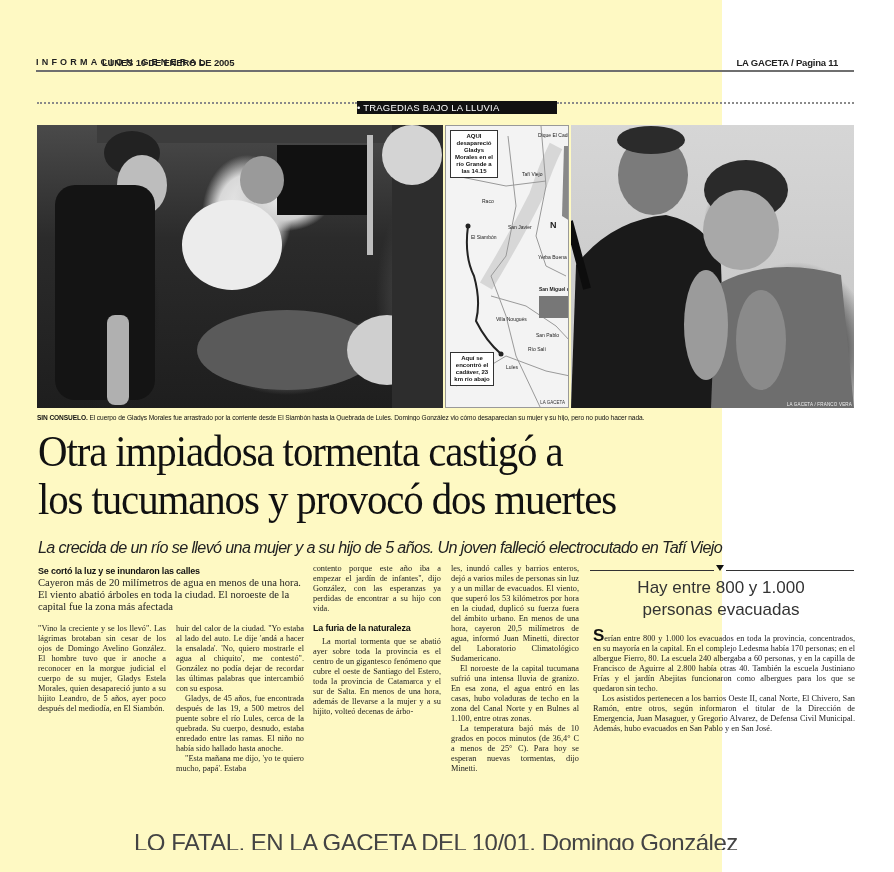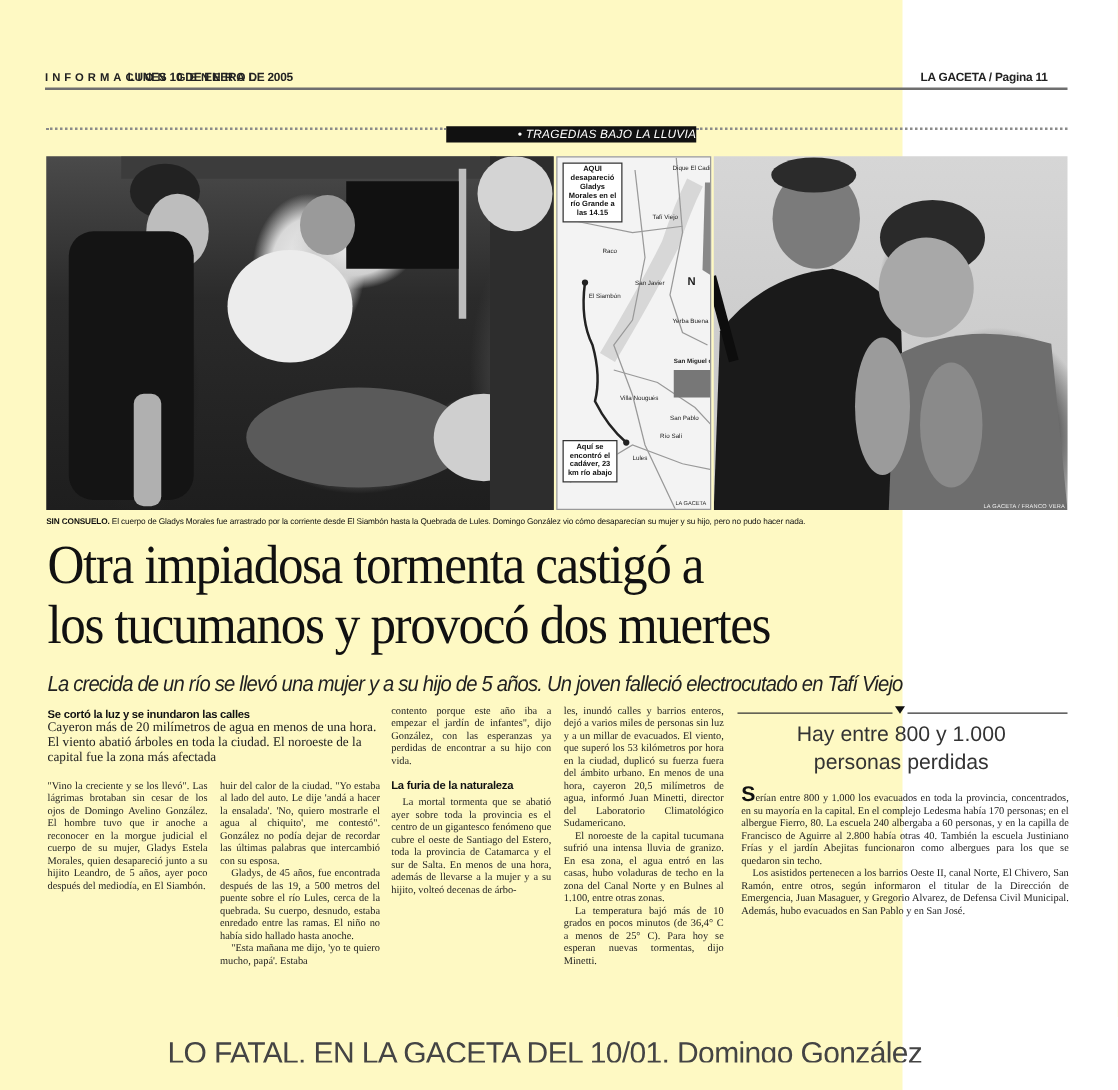--- a/index.html
+++ b/index.html
@@ -6,21 +6,21 @@
   body { width:894px; height:872px; position:relative; overflow:hidden; font-family:"Liberation Serif", serif; color:#1a1a1a; }
   .page { position:absolute; left:0; top:0; width:722px; height:872px; background:#fef9c3; }
 
   .folio { position:absolute; left:36px; top:55px; width:818px; height:16px; font-family:"Liberation Sans", sans-serif; font-weight:bold; font-size:9.5px; letter-spacing:-0.2px; color:#222; }
   .folio .date { position:absolute; left:66px; top:2px; }
   .folio .section { position:absolute; left:0; right:0; top:2px; text-align:left; letter-spacing:3.2px; font-size:9px; }
   .folio .paper { position:absolute; right:16px; top:2px; }
   .folio-rule { position:absolute; left:36px; top:70px; width:818px; height:2px; background:#6f6f6f; }
 
   .dotted-rule { position:absolute; top:102px; height:0; border-top:2px dotted #8a8a8a; }
-  .kicker { position:absolute; left:357px; top:101px; width:200px; height:13px; background:#111; color:#fff; font-family:"Liberation Sans", sans-serif; font-size:9.5px; text-align:right; line-height:13px; letter-spacing:0.2px;font-style:italic; }
+  .kicker { position:absolute; left:357px; top:101px; width:200px; height:13px; background:#111; color:#fff; font-family:"Liberation Sans", sans-serif; font-size:9.5px; text-align:left; line-height:13px; letter-spacing:0.2px; }
 
   .photo { position:absolute; overflow:hidden; }
   .photo-left { left:37px; top:125px; width:406px; height:283px; background:
      radial-gradient(ellipse 70px 45px at 245px 75px, #e8e8e8 0%, #cfcfcf 45%, rgba(0,0,0,0) 70%),
      radial-gradient(ellipse 60px 80px at 210px 90px, #f0f0f0 0%, #d8d8d8 50%, rgba(0,0,0,0) 75%),
      radial-gradient(ellipse 90px 50px at 250px 230px, #6d6d6d 0%, #4a4a4a 60%, rgba(0,0,0,0) 80%),
      radial-gradient(ellipse 60px 130px at 75px 190px, #151515 0%, #202020 60%, rgba(0,0,0,0) 80%),
      radial-gradient(ellipse 70px 140px at 395px 170px, #2a2a2a 0%, #3a3a3a 55%, rgba(0,0,0,0) 80%),
      radial-gradient(ellipse 40px 30px at 340px 215px, #dcdcdc 0%, rgba(0,0,0,0) 75%),
      linear-gradient(180deg, #4a4a4a 0%, #2b2b2b 40%, #1e1e1e 100%); }
@@ -175,21 +175,21 @@
     <p class="first">les, inundó calles y barrios enteros, dejó a varios miles de personas sin luz y a un millar de evacuados. El viento, que superó los 53 kilómetros por hora en la ciudad, duplicó su fuerza fuera del ámbito urbano. En menos de una hora, cayeron 20,5 milímetros de agua, informó Juan Minetti, director del Laboratorio Climatológico Sudamericano.</p>
     <p>El noroeste de la capital tucumana sufrió una intensa lluvia de granizo. En esa zona, el agua entró en las casas, hubo voladuras de techo en la zona del Canal Norte y en Bulnes al 1.100, entre otras zonas.</p>
     <p>La temperatura bajó más de 10 grados en pocos minutos (de 36,4° C a menos de 25° C). Para hoy se esperan nuevas tormentas, dijo Minetti.</p>
   </div>
 
   <div class="side-rule" style="left:590px;width:124px;"></div>
   <div class="side-rule" style="left:726px;width:128px;"></div>
   <div class="side-arrow"></div>
   <div class="side-title">
     <div>Hay entre 800 y 1.000</div>
-    <div>personas perdidas</div>
+    <div>personas evacuadas</div>
   </div>
   <div class="side-body">
     <p class="first"><span class="dropcap">S</span><span>erían entre 800 y 1.000 los evacuados en toda la provincia, concentrados, en su mayoría en la capital. En el complejo Ledesma había 170 personas; en el albergue Fierro, 80. La escuela 240 albergaba a 60 personas, y en la capilla de Francisco de Aguirre al 2.800 había otras 40. También la escuela Justiniano Frías y el jardín Abejitas funcionaron como albergues para los que se quedaron sin techo.</span></p>
     <p>Los asistidos pertenecen a los barrios Oeste II, canal Norte, El Chivero, San Ramón, entre otros, según informaron el titular de la Dirección de Emergencia, Juan Masaguer, y Gregorio Alvarez, de Defensa Civil Municipal. Además, hubo evacuados en San Pablo y en San José.</p>
   </div>
 
   <div class="footer-caption">LO FATAL. EN LA GACETA DEL 10/01, Domingo González</div>
 </div>
 
 </body></html>

